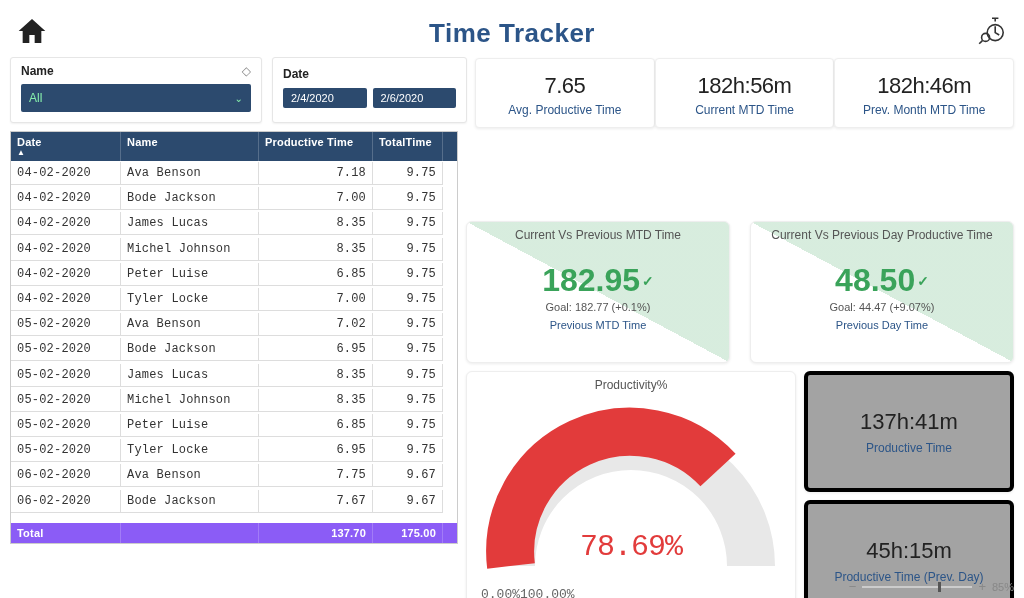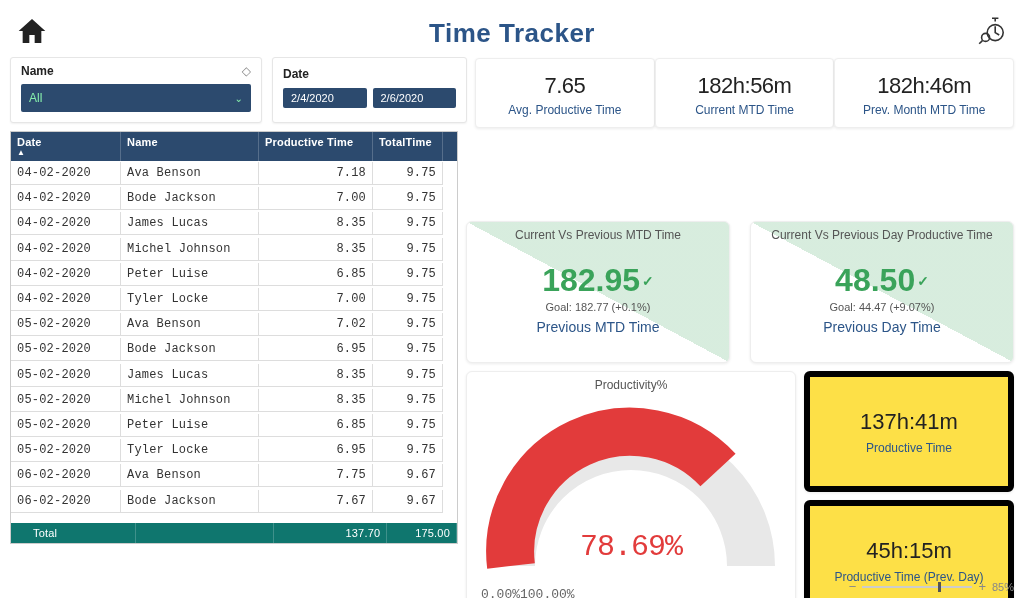--- a/index.html
+++ b/index.html
@@ -115,26 +115,25 @@
   .tbl-row > div { border-right:1px solid #ddd; border-bottom:1px solid #ddd; }
   .c-date { width: 110px; }
   .c-name { width: 138px; }
   .c-prod { width: 114px; text-align:right; }
   .c-tot  { width: 70px; text-align:right; }
   .tbl-head .c-prod, .tbl-head .c-tot { text-align:left;}
   .tbl-body { flex:1; overflow:hidden; background:#fff;}
   .tbl-row { display:flex; color:#333; height:25.2px; align-items:center;}
   .tbl-foot {
     display:flex;
-    background:#0f766e;
+    background:#8b5cf6;
     color:#fff;
-    font-weight:400;
+    font-weight:700;
     font-family: -apple-system, Arial, sans-serif;
     font-size:11px;
-    padding-left:16px;
   }
   .sort-arrow { font-size:8px; display:block; }
 
   
   .right-row-1 { display:flex; gap:20px; margin-top:90px; }
   .mtd-card {
     flex:1;
     background:#fff;
     border:1px solid #eee;
     border-radius:6px;
@@ -142,21 +141,21 @@
     padding: 6px 8px 8px;
     text-align:center;
     position:relative;
     overflow:hidden;
     height:142px;
   }
   .mtd-title { font-size:12px; color:#555; position:relative; z-index:2; }
   .mtd-val { font-size:32px; color:#3aa35a; font-weight:700; margin-top:20px; position:relative; z-index:2; display:inline-flex; align-items:center; gap:2px;}
   .mtd-val .tick { font-size:14px; color:#3aa35a; }
   .mtd-goal { font-size:11px; color:#555; margin-top:2px; position:relative; z-index:2;}
-  .mtd-link { font-size:14px; color:#2c5588; margin-top:6px; position:relative; z-index:2;}
+  .mtd-link { font-size:11px; color:#2c5588; margin-top:6px; position:relative; z-index:2;}
   .mtd-bg {
     position:absolute; inset:0;
     background: linear-gradient(to top right, rgba(58,163,90,0) 50%, rgba(58,163,90,0.2) 50%);
   }
 
   .right-row-2 { display:flex; gap:8px; flex:1;}
   .gauge-card {
     width: 330px;
     background:#fff;
     border:1px solid #eee;
@@ -182,22 +181,22 @@
     position:absolute;
     bottom:18px; left:14px; right:14px;
     display:flex; justify-content:flex-start;
     font-size:13px; color:#666;
     font-family:"Courier New", monospace;
   }
 
   .right-stack { display:flex; flex-direction:column; gap:8px; flex:1;}
   .stat-card {
     flex:1;
-    background:#fde047;
-    border:6px solid #000000;
+    background:#a3a3a3;
+    border:4px solid #000000;
     border-radius:6px;
     box-shadow:0 1px 3px rgba(0,0,0,0.08);
     text-align:center;
     display:flex;
     flex-direction:column;
     justify-content:center;
     gap:6px;
   }
   .stat-val { font-size:22px; color:#222; }
   .stat-lbl { font-size:12px; color:#2c5588; }

